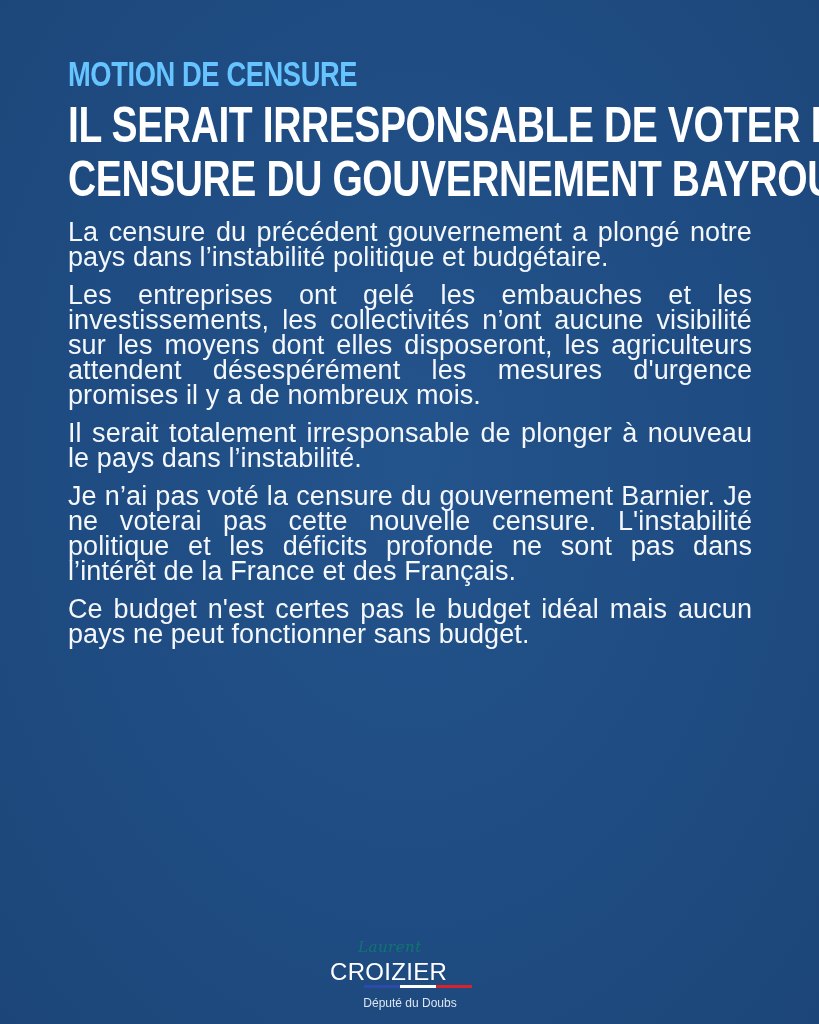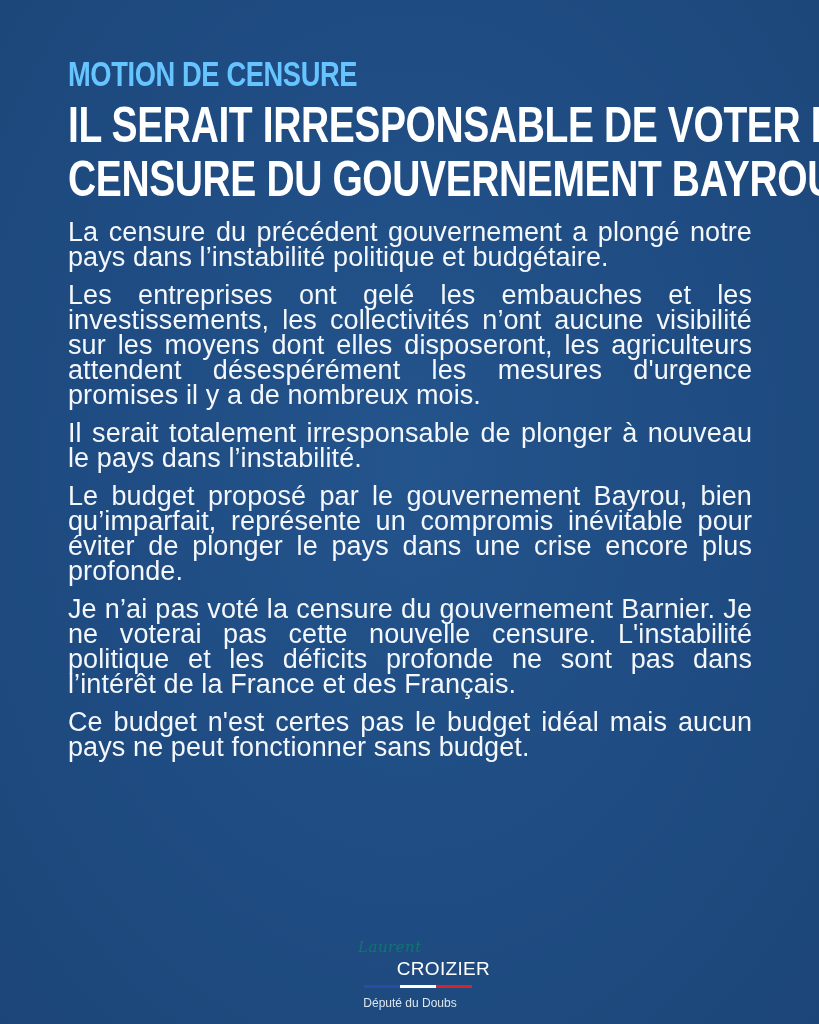--- a/index.html
+++ b/index.html
@@ -53,25 +53,25 @@
   .sig-first {
     font-family: "DejaVu Serif", serif;
     font-style: italic;
     font-size: 15px;
     color: #0f766e;
     position: absolute; left: 28px; top: 0px;
     letter-spacing: 0.5px;
   }
   .sig-last {
     font-family: "Liberation Sans", sans-serif;
-    font-size: 19px;
+    font-size: 24px;
     letter-spacing: 0.3px;
     color: #ffffff;
     position: absolute; left: 0; right: 0; top: 20px;
-    text-align: right;
+    text-align: left;
   }
   .flag {
     position: absolute; left: 34px; top: 47px; width: 108px; height: 3px;
     display: flex;
   }
   .flag div { flex: 1; }
   .sig-role {
     font-family: "Liberation Sans", sans-serif;
     font-size: 12px;
     color: #dde6f1;
@@ -85,21 +85,20 @@
 <div class="page">
   <h2 class="kicker">MOTION DE CENSURE</h2>
   <h1 class="title">
     <span>IL SERAIT IRRESPONSABLE DE VOTER LA</span>
     <span>CENSURE DU GOUVERNEMENT BAYROU</span>
   </h1>
   <div class="body">
     <p class="para">La censure du précédent gouvernement a plongé notre pays dans l’instabilité politique et budgétaire.</p>
     <p class="para">Les entreprises ont gelé les embauches et les investissements, les collectivités n’ont aucune visibilité sur les moyens dont elles disposeront, les agriculteurs attendent désespérément les mesures d'urgence promises il y a de nombreux mois.</p>
     <p class="para">Il serait totalement irresponsable de plonger à nouveau le pays dans l’instabilité.</p>
-    <p class="para">Le budget proposé par le gouvernement Bayrou, bien qu’imparfait, représente un compromis inévitable pour éviter de plonger le pays dans une crise encore plus profonde.</p>
     <p class="para">Je n’ai pas voté la censure du gouvernement Barnier. Je ne voterai pas cette nouvelle censure. L'instabilité politique et les déficits profonde ne sont pas dans l’intérêt de la France et des Français.</p>
     <p class="para">Ce budget n'est certes pas le budget idéal mais aucun pays ne peut fonctionner sans budget.</p>
   </div>
 </div>
 
 <div class="sig">
   <div class="sig-first">Laurent</div>
   <div class="sig-last">CROIZIER</div>
   <div class="flag">
     <div style="background:#2c4aa8"></div>

